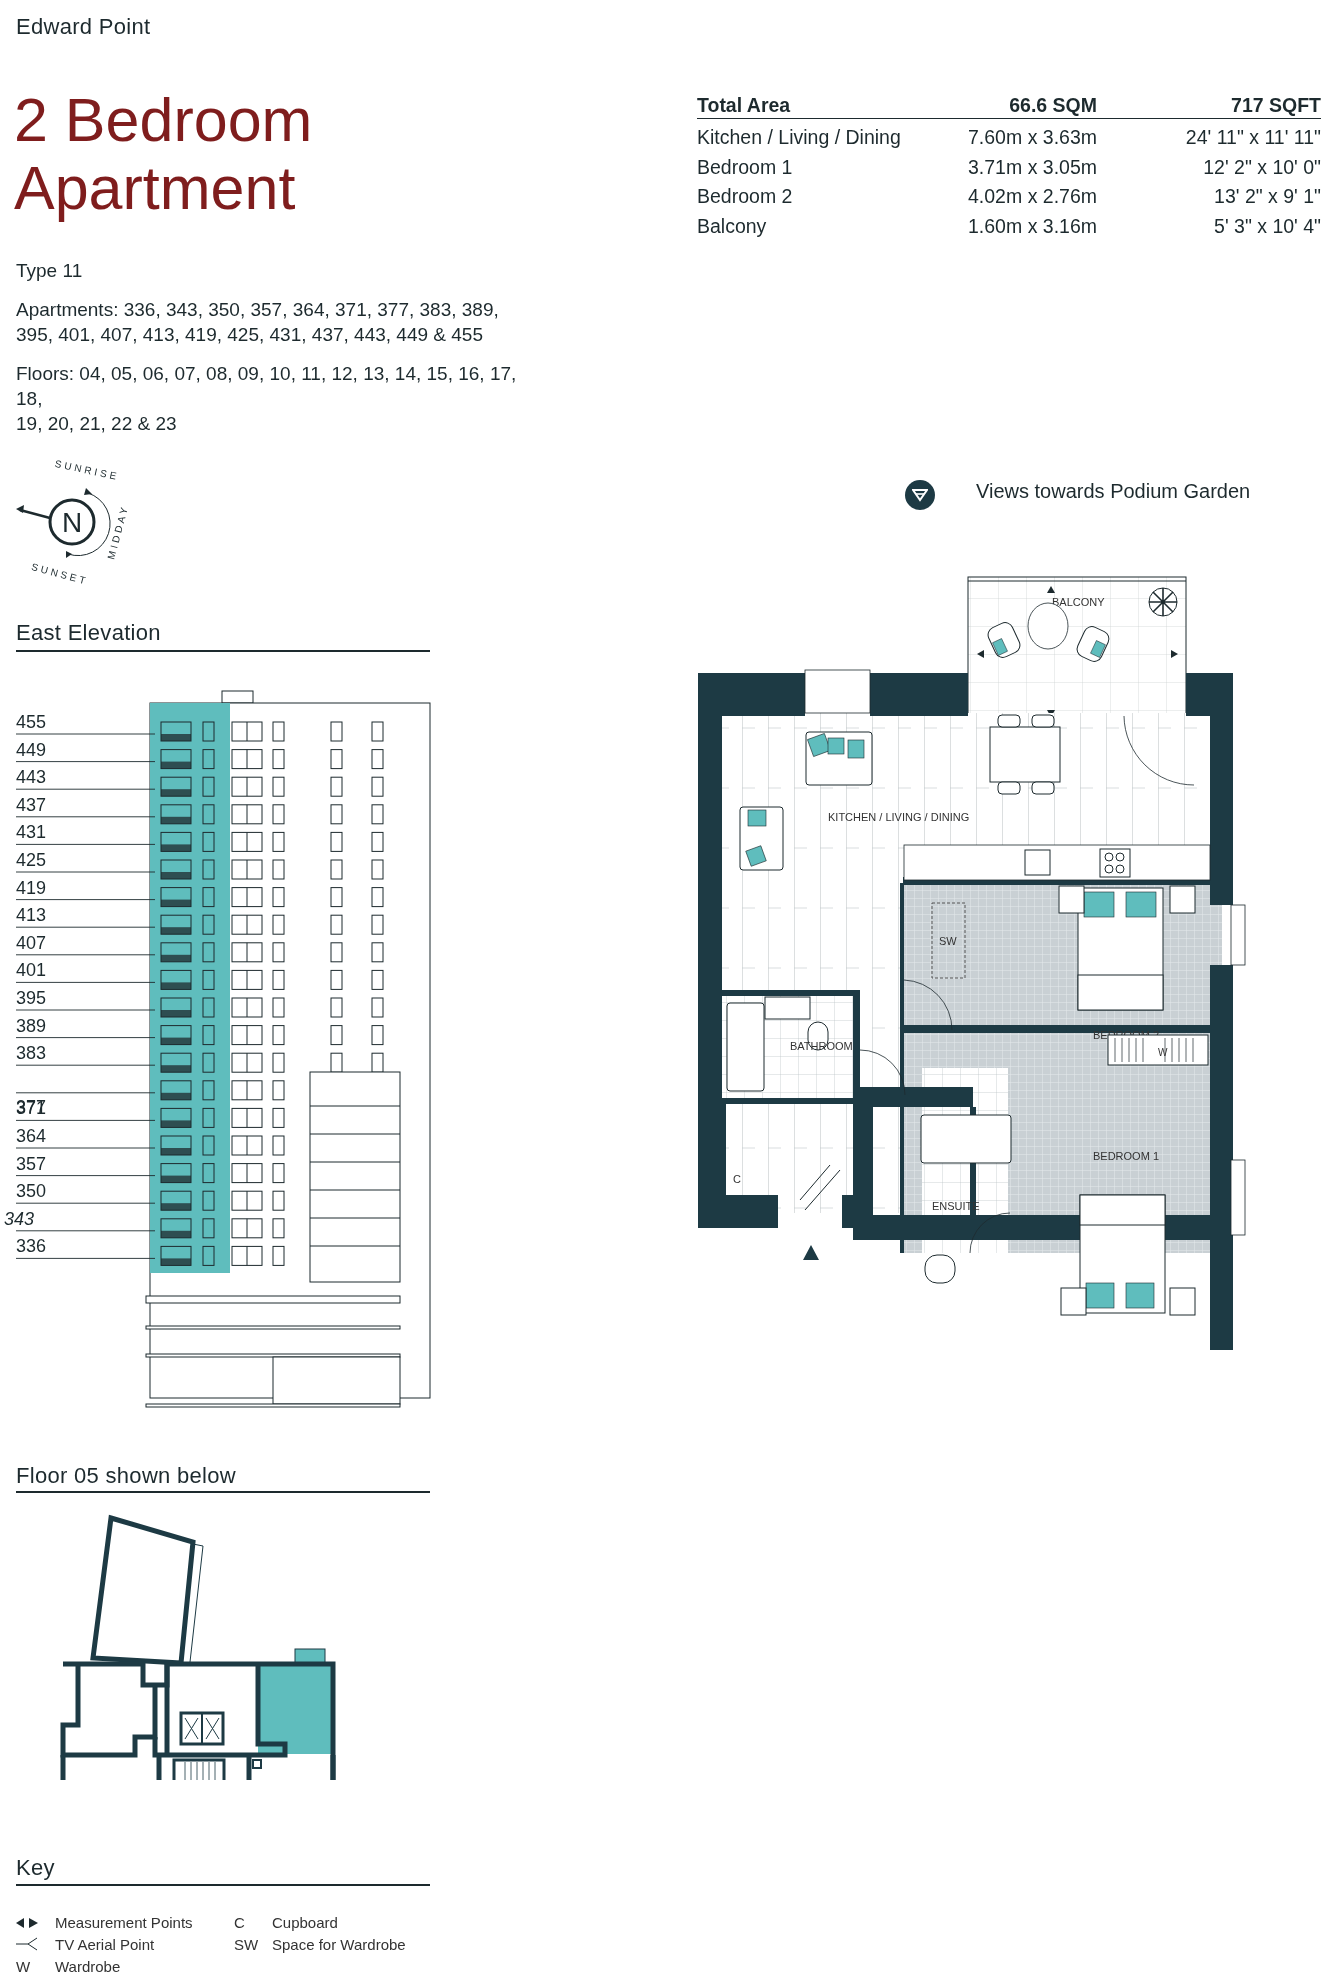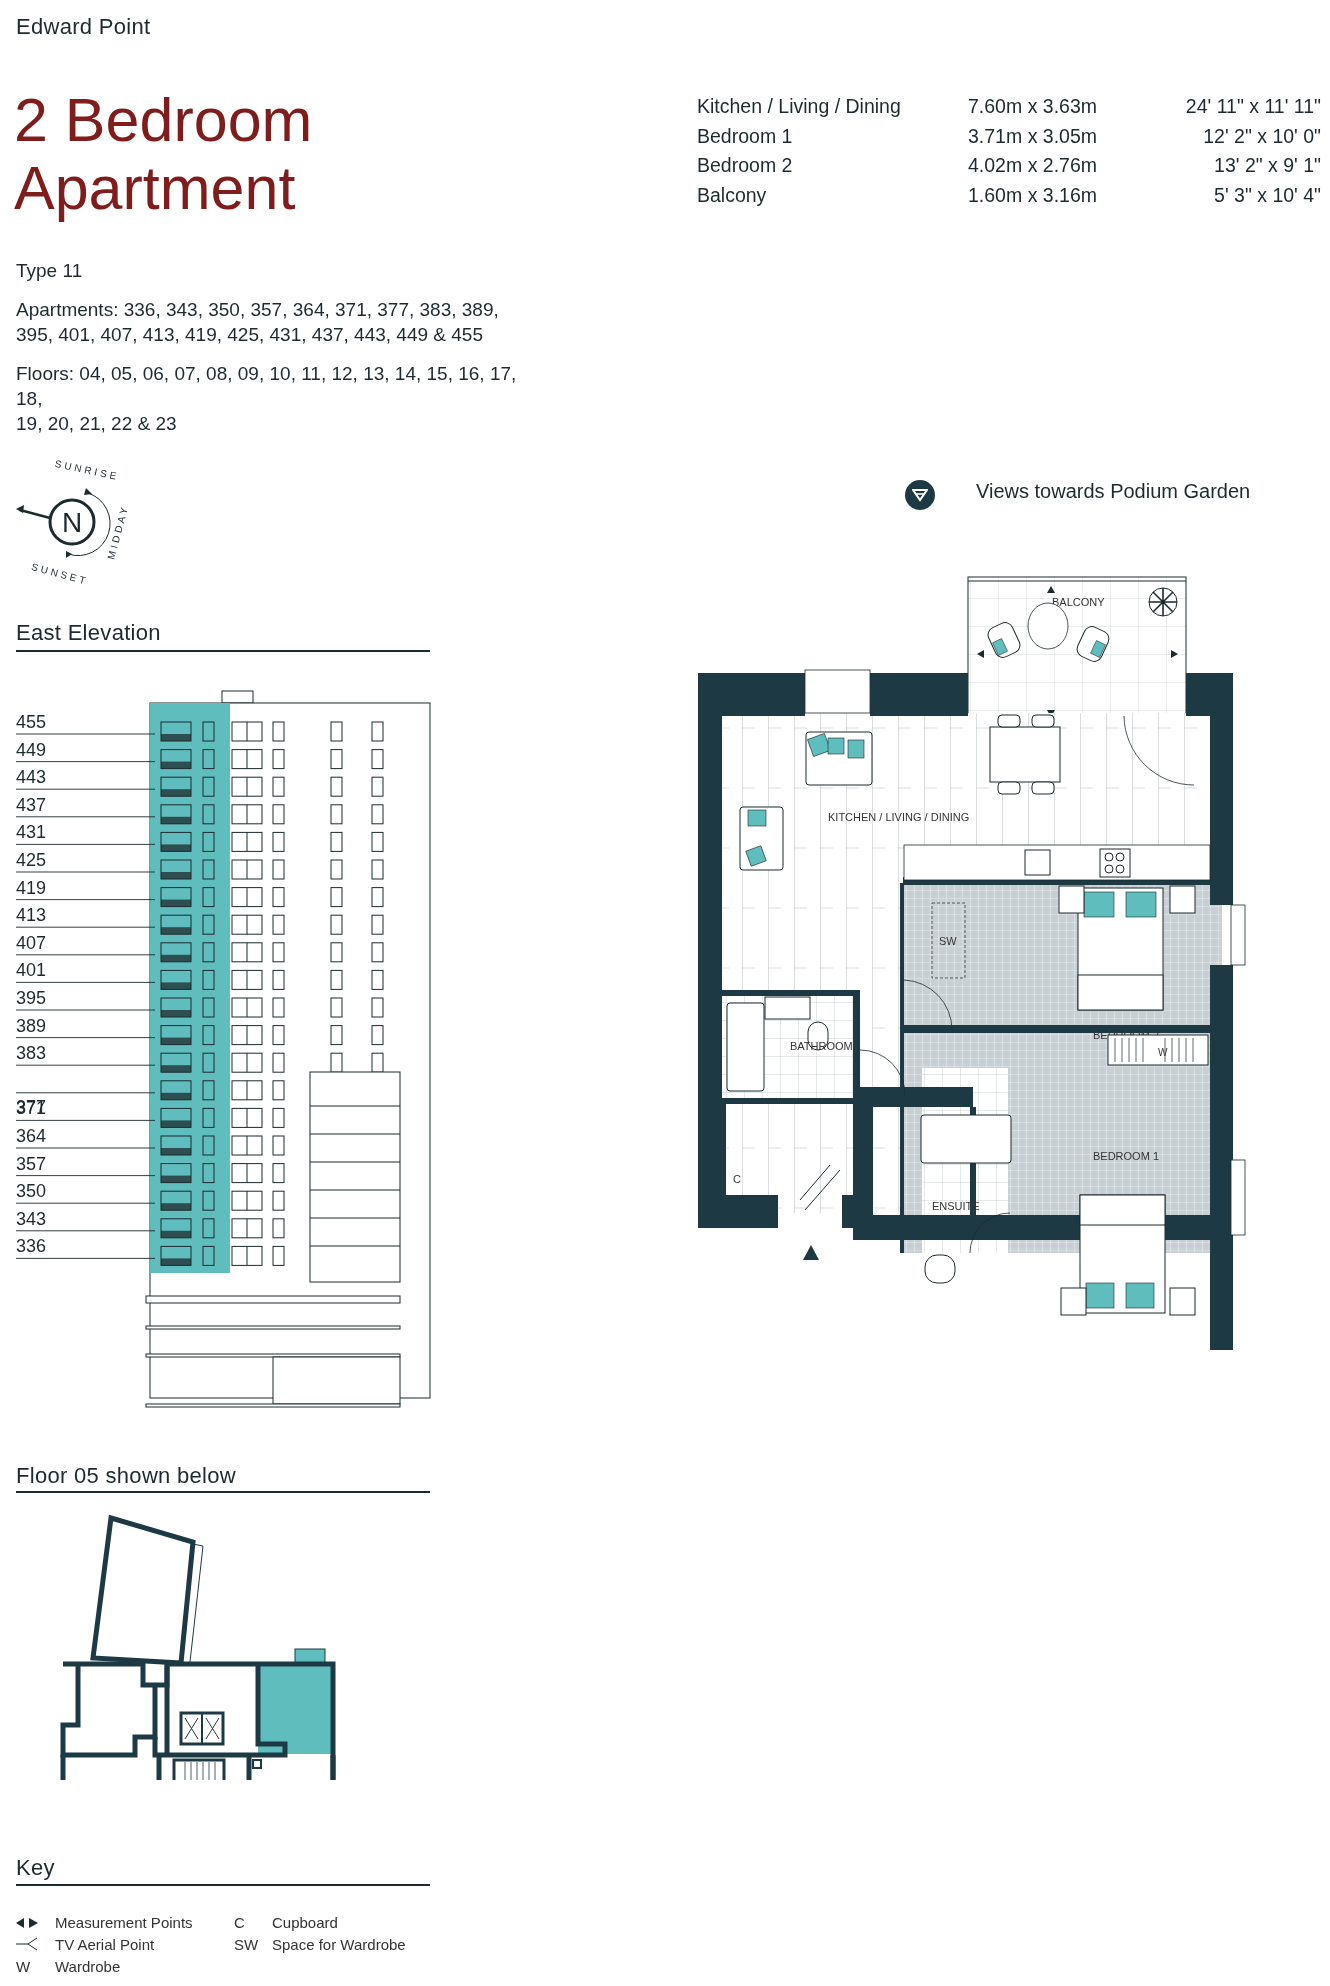--- a/index.html
+++ b/index.html
@@ -258,21 +258,21 @@
     <div class="abs" style="left: 16px; top: 932.8px; font-size: 18px; line-height: 20px;">407</div>
     <div class="abs" style="left: 16px; top: 960.4px; font-size: 18px; line-height: 20px;">401</div>
     <div class="abs" style="left: 16px; top: 988px; font-size: 18px; line-height: 20px;">395</div>
     <div class="abs" style="left: 16px; top: 1015.6px; font-size: 18px; line-height: 20px;">389</div>
     <div class="abs" style="left: 16px; top: 1043.2px; font-size: 18px; line-height: 20px;">383</div>
     <div class="abs" style="left: 16px; top: 1070.8px; font-size: 18px; line-height: 20px; margin-top: 26px;">377</div>
     <div class="abs" style="left: 16px; top: 1098.4px; font-size: 18px; line-height: 20px;">371</div>
     <div class="abs" style="left: 16px; top: 1126px; font-size: 18px; line-height: 20px;">364</div>
     <div class="abs" style="left: 16px; top: 1153.6px; font-size: 18px; line-height: 20px;">357</div>
     <div class="abs" style="left: 16px; top: 1181.2px; font-size: 18px; line-height: 20px;">350</div>
-    <div class="abs" style="left: 16px; top: 1208.8px; font-size: 18px; line-height: 20px;">343</div>
+    <div class="abs" style="left: 4px; top: 1208.8px; font-size: 18px; line-height: 20px; font-style: italic;">343</div>
     <div class="abs" style="left: 16px; top: 1236.4px; font-size: 18px; line-height: 20px;">336</div>
   </div>
 
 <div class="abs section-h" style="top:1463px;">Floor 05 shown below</div>
 <div class="abs rule" style="top:1491px;"></div>
 <svg class="abs" style="left:55px;top:1510px;" width="300" height="270" viewBox="0 0 300 270">
   <polygon points="56,8 138,32 126,153 38,148" fill="#fff" stroke="#1d3a44" stroke-width="5"></polygon>
   <line x1="138" y1="34" x2="148" y2="36" stroke="#1d3a44" stroke-width="1"></line>
   <line x1="148" y1="36" x2="135" y2="152" stroke="#1d3a44" stroke-width="1"></line>
   <rect x="240" y="139" width="30" height="15" fill="#5fbdbd" stroke="#1d3a44" stroke-width="1"></rect>
@@ -308,20 +308,25 @@
   <span class="k" style="left:39px;top:26px;">TV Aerial Point</span>
   <span class="k" style="left:0;top:48px;">W</span>
   <span class="k" style="left:39px;top:48px;">Wardrobe</span>
   <span class="k" style="left:218px;top:4px;">C</span>
   <span class="k" style="left:256px;top:4px;">Cupboard</span>
   <span class="k" style="left:218px;top:26px;">SW</span>
   <span class="k" style="left:256px;top:26px;">Space for Wardrobe</span>
 </div>
 
 <div class="abs tbl">
+  <div class="row hdr">
+    <div class="c1">Total Area</div>
+    <div class="c2">66.6 SQM</div>
+    <div class="c3">717 SQFT</div>
+  </div>
   <div class="row">
     <div class="c1">Kitchen / Living / Dining</div>
     <div class="c2">7.60m x 3.63m</div>
     <div class="c3">24' 11" x 11' 11"</div>
   </div>
   <div class="row">
     <div class="c1">Bedroom 1</div>
     <div class="c2">3.71m x 3.05m</div>
     <div class="c3">12' 2" x 10' 0"</div>
   </div>

